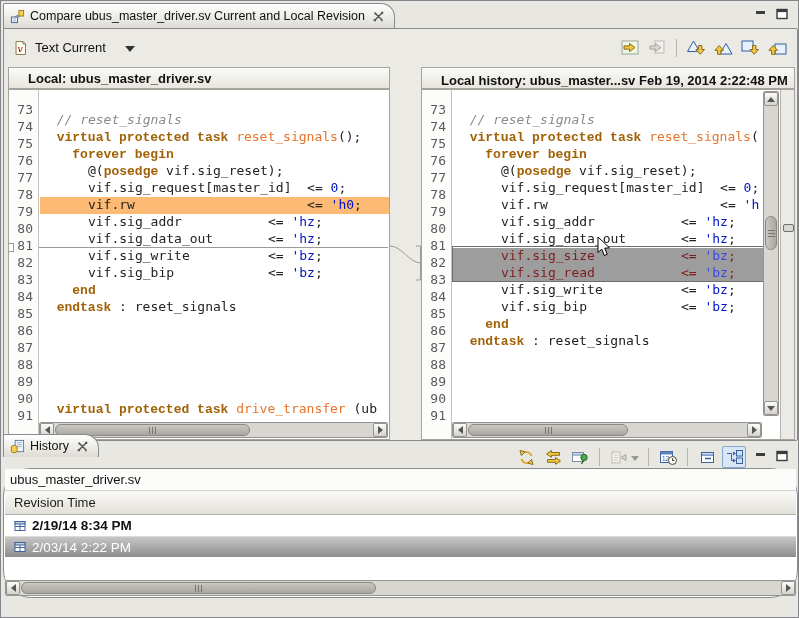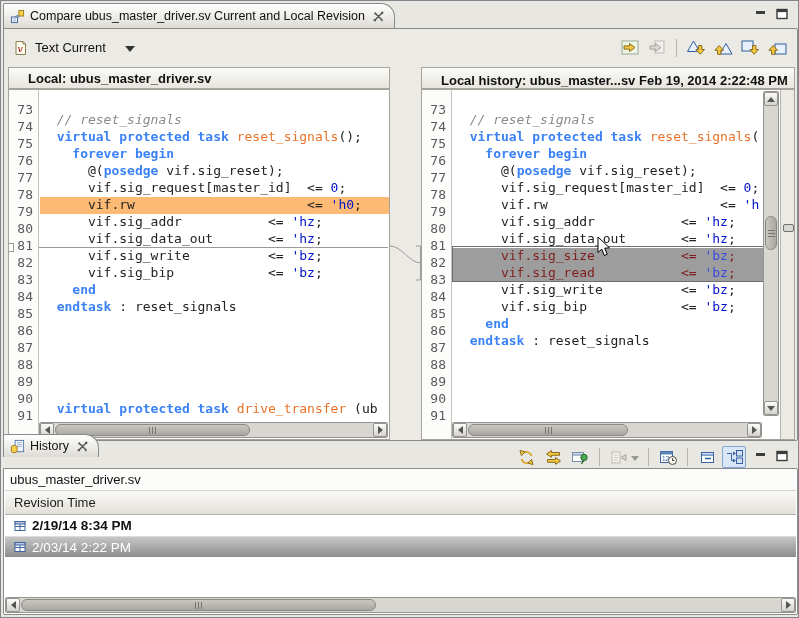--- a/index.html
+++ b/index.html
@@ -28,21 +28,21 @@
   
   .pane-hdr{position:absolute;height:22px;background:linear-gradient(#fafaf7,#e7e5de);
             border:1px solid #a5a39b;font-size:13px;color:#111;display:flex;align-items:center;padding:0 19px;white-space:nowrap;overflow:hidden;font-weight:bold;}
 
   
   .pane{position:absolute;background:#fff;border:1px solid #a5a39b;overflow:hidden;}
   .gutter{position:absolute;left:0;top:0;bottom:0;width:30px;background:#fcfcfa;border-right:1px solid #c4c2bb;padding-top:12px;}
   .ln{height:17px;line-height:17px;text-align:right;padding-right:5px;font:13px "DejaVu Sans Mono",monospace;color:#5a5a5a;}
   .codearea{position:absolute;left:31px;top:1px;bottom:0;overflow:hidden;padding-top:4px;}
   .cl{height:17px;line-height:17px;white-space:pre;font:13px "DejaVu Sans Mono",monospace;color:#222;padding-left:1px;}
-  .sg-kw{color:#3b82f6;font-weight:bold;}
+  .sg-kw{color:#a16207;font-weight:bold;font-family:Liberation Mono, monospace;}
   .sg-fn{color:#e8732a;}
   .sg-cm{color:#8a8a8a;font-style:italic;}
   .sg-vl{color:#0013c8;}
   .sg-pl{color:#222;}
   .hl-current{background:#fdba74;}
   .hl-added{background:#9d9d9d;}
   .hl-added .sg-pl{color:#7f1d1d;}
   .hl-added .sg-vl{color:#3949e0;}
   .added-outline{position:absolute;border:1px solid #6e6e6e;pointer-events:none;}
   .ins-rule{position:absolute;height:1px;background:#9a9a9a;}
@@ -388,21 +388,21 @@
   <div class="winctl" style="top:449px;right:10px;">
     <svg width="12" height="12" viewBox="0 0 12 12">
         <rect x="1" y="3" width="9" height="3" fill="#3c3c3c"></rect>
       </svg>
     <svg width="12" height="12" viewBox="0 0 12 12">
         <rect x="1" y="1.5" width="10" height="9" fill="#fff" stroke="#3c3c3c" stroke-width="1.4"></rect>
         <rect x="1" y="1.5" width="10" height="2.6" fill="#3c3c3c"></rect>
       </svg>
   </div>
 
-  <div class="frame" style="top:467px;height:147px;background:#fff;">
+  <div class="frame" style="top:467px;height:130px;background:#fff;border-radius:28px;">
     <div class="hist-body-bg" style="top:46px;bottom:18px;"></div>
     <div class="hist-filebar">
       <span>ubus_master_driver.sv</span>
     </div>
     <div class="hist-colhdr">
       <span>Revision Time</span>
     </div>
     <div class="rev-list" id="revision-list">
         <div class="rev-row bold">
           <svg width="12" height="12" viewBox="0 0 12 12">

